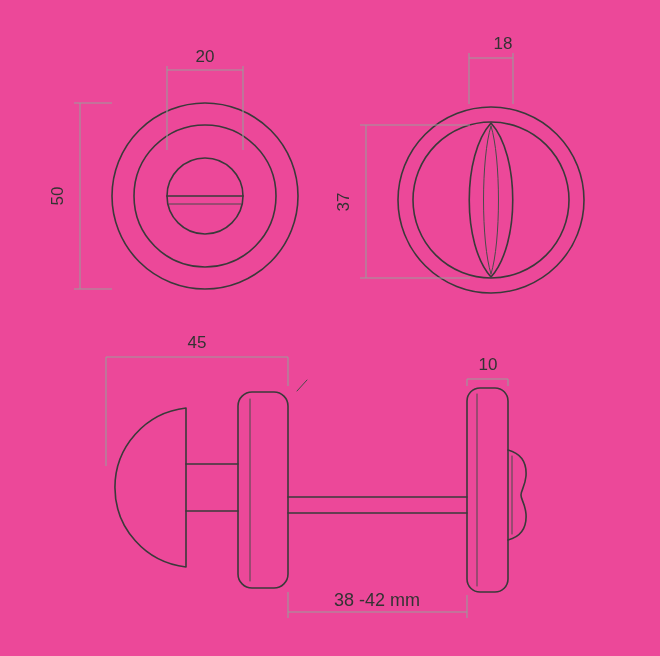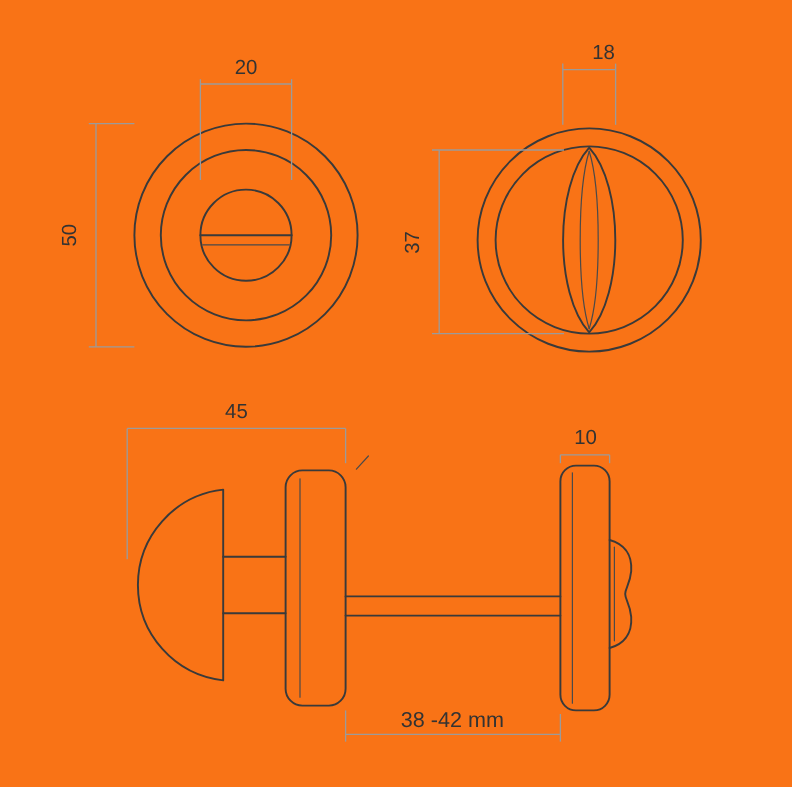--- a/index.html
+++ b/index.html
@@ -5,21 +5,21 @@
   html, body {
     margin: 0;
     padding: 0;
     background: #ffffff;
     font-family: "Liberation Sans", sans-serif;
   }
   .stage {
     position: relative;
     width: 660px;
     height: 656px;
-    background: #f97316;
+    background: #ec4899;
     overflow: hidden;
   }
   svg { display: block; }
   .outline {
     fill: none;
     stroke: #3a3a3a;
     stroke-width: 1.6;
     stroke-linejoin: round;
     stroke-linecap: round;
   }

